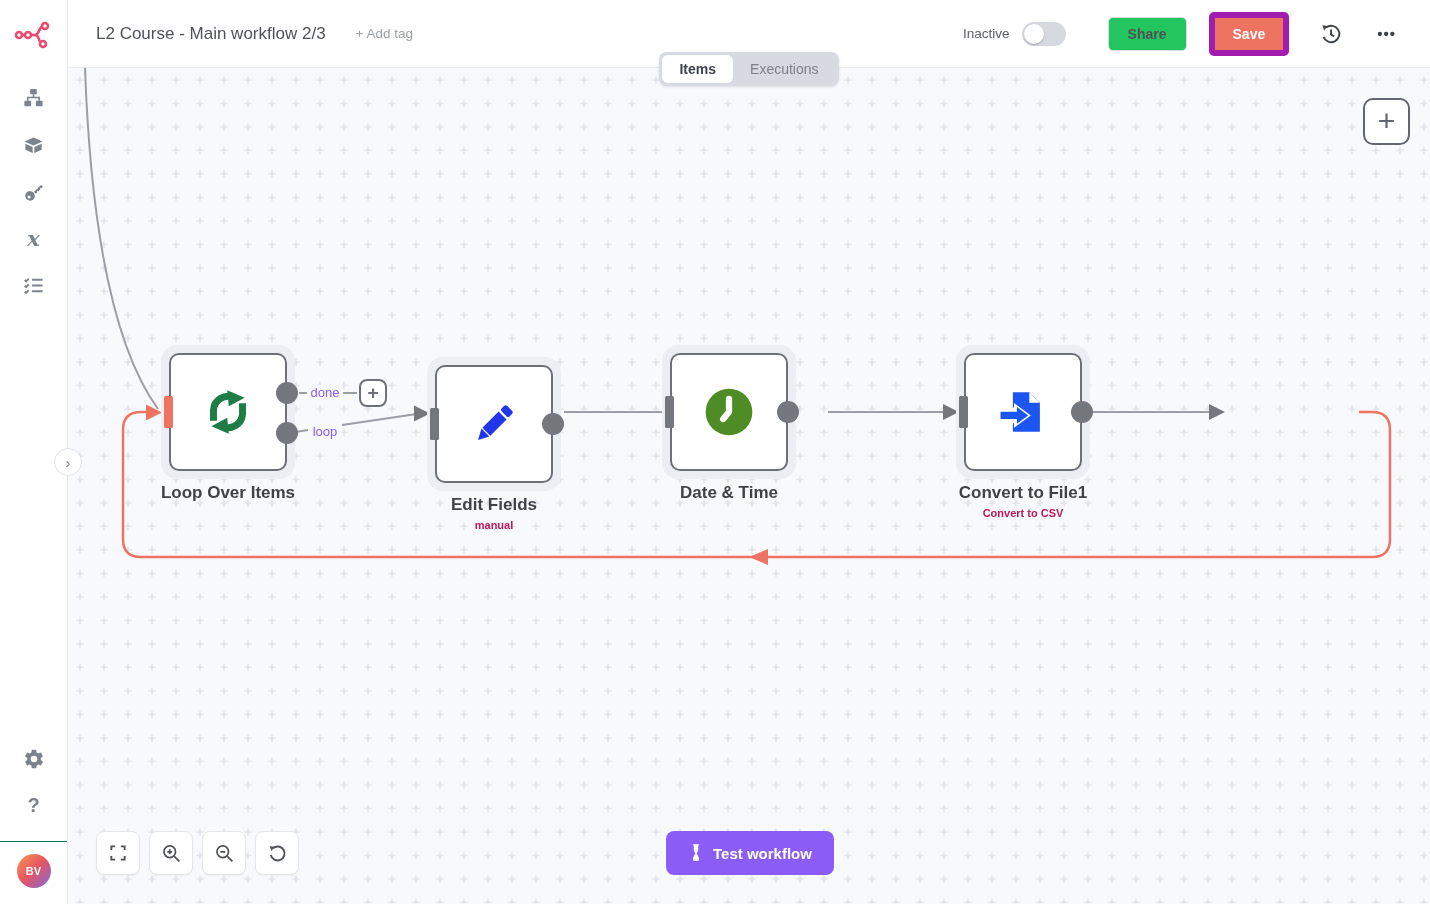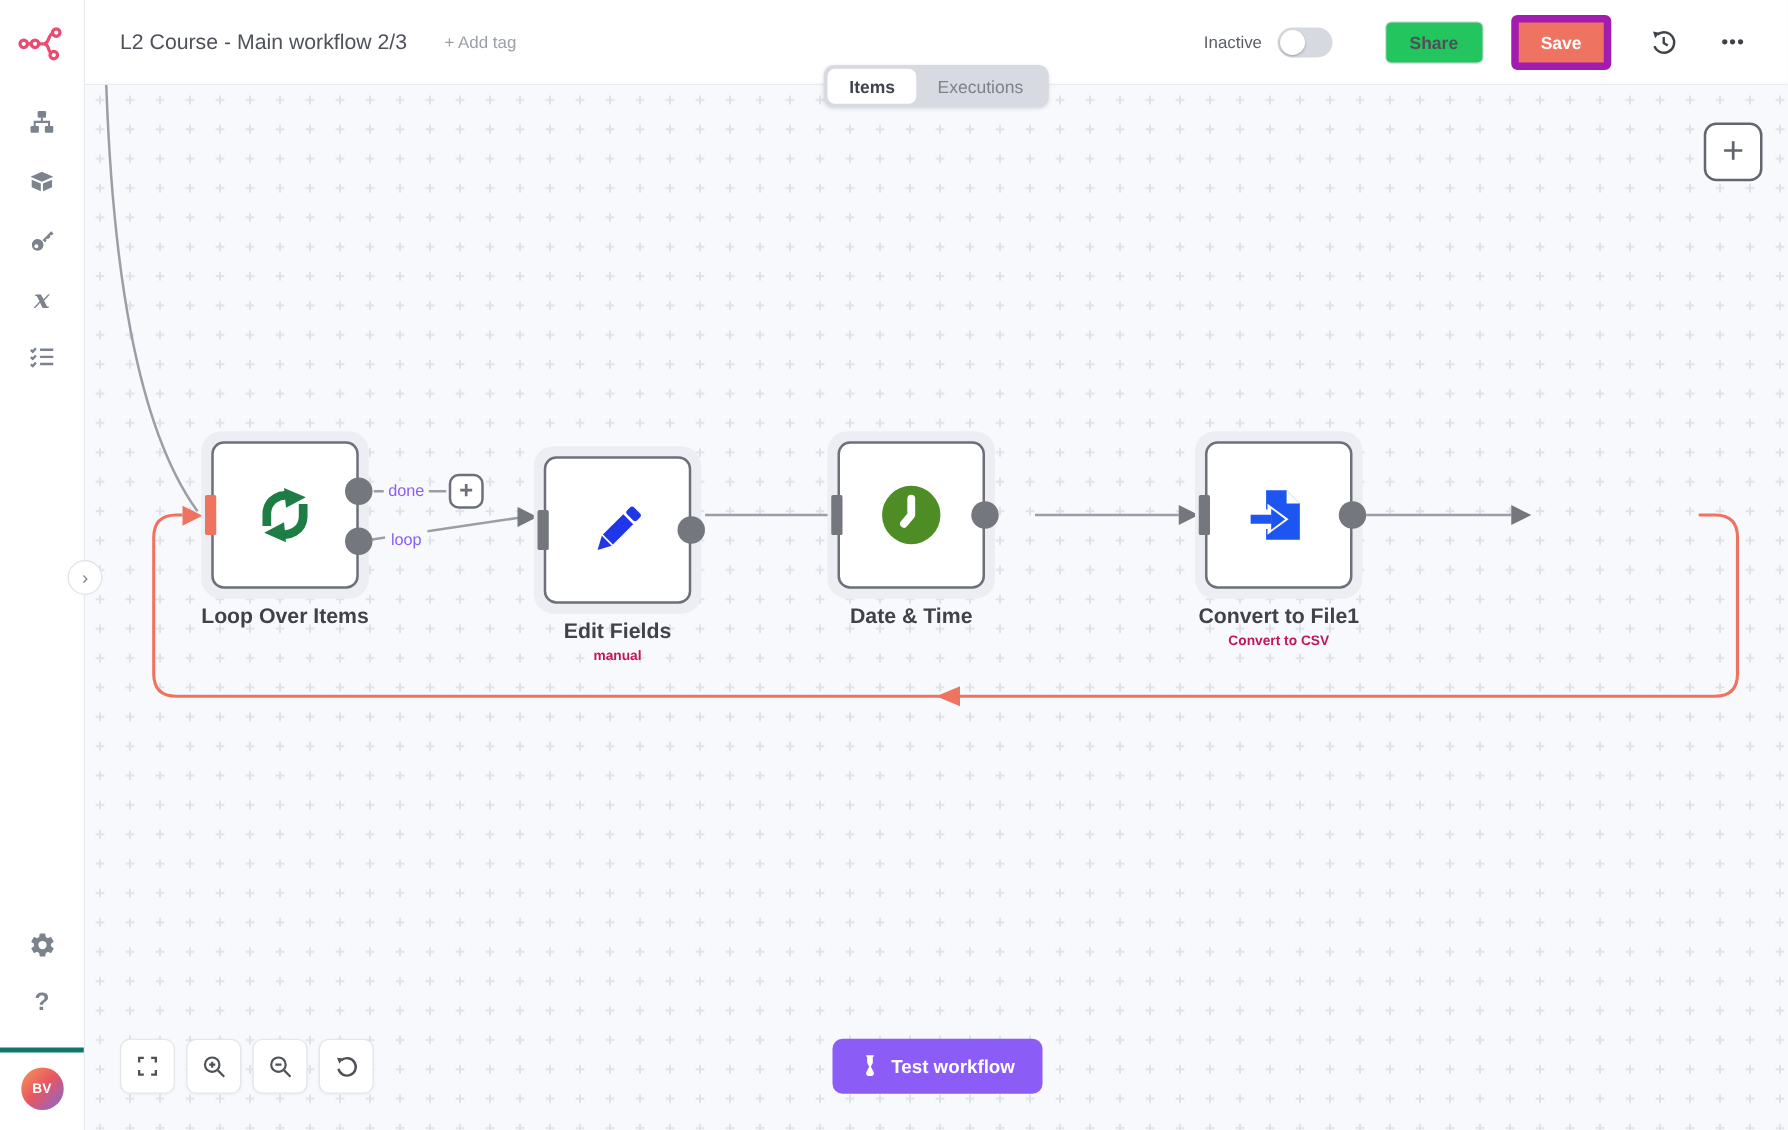--- a/index.html
+++ b/index.html
@@ -10,21 +10,21 @@
   .sidebar { position:fixed; left:0; top:0; width:68px; height:904px; background:#fff;
     border-right:1px solid #e8eaee; z-index:40; display:flex; flex-direction:column; align-items:center; }
   .logo { margin-top:16px; width:44px; height:36px; display:flex; align-items:center; justify-content:center; cursor:pointer; }
   .side-nav { margin-top:22px; display:flex; flex-direction:column; align-items:center; }
   .side-item { width:46px; height:47px; display:flex; align-items:center; justify-content:center;
     color:#7d838d; cursor:pointer; border-radius:8px; }
   .side-item svg { display:block; }
   .var-x { font-family:"DejaVu Serif", serif; font-style:italic; font-weight:bold; font-size:21px; color:#7d838d; }
   .side-bottom { margin-top:auto; display:flex; flex-direction:column; align-items:center; width:100%; }
   .q-mark { font-size:20px; font-weight:bold; color:#7d838d; }
-  .user-area { width:100%; border-top:4px solid #0f766e; margin-top:12px; padding:12px 0 16px;
+  .user-area { width:100%; border-top:1px solid #0f766e; margin-top:12px; padding:12px 0 16px;
     display:flex; justify-content:center; }
   .avatar { width:34px; height:34px; border-radius:50%; cursor:pointer;
     background:linear-gradient(135deg,#f59a57 0%,#e85560 48%,#7e6bdb 100%);
     color:#fff; font-size:11px; font-weight:bold; display:flex; align-items:center; justify-content:center; }
 
   
   .header { position:fixed; left:68px; top:0; right:0; height:68px; background:#fff;
     border-bottom:1px solid #e8eaee; display:flex; align-items:center; padding:0 28px; z-index:30; }
   .wf-title { font-size:17px; color:#50525a; cursor:text; }
   .add-tag { margin-left:30px; font-size:13.5px; color:#9ba0a8; cursor:pointer;text-align:right; }

